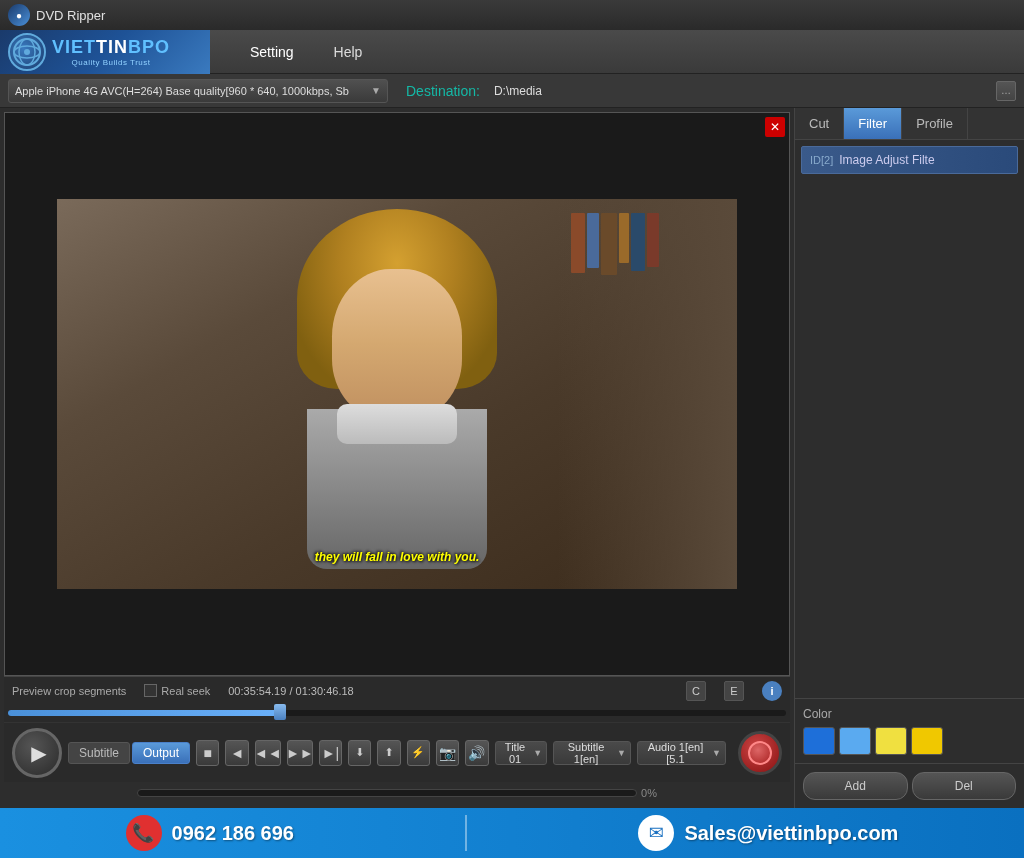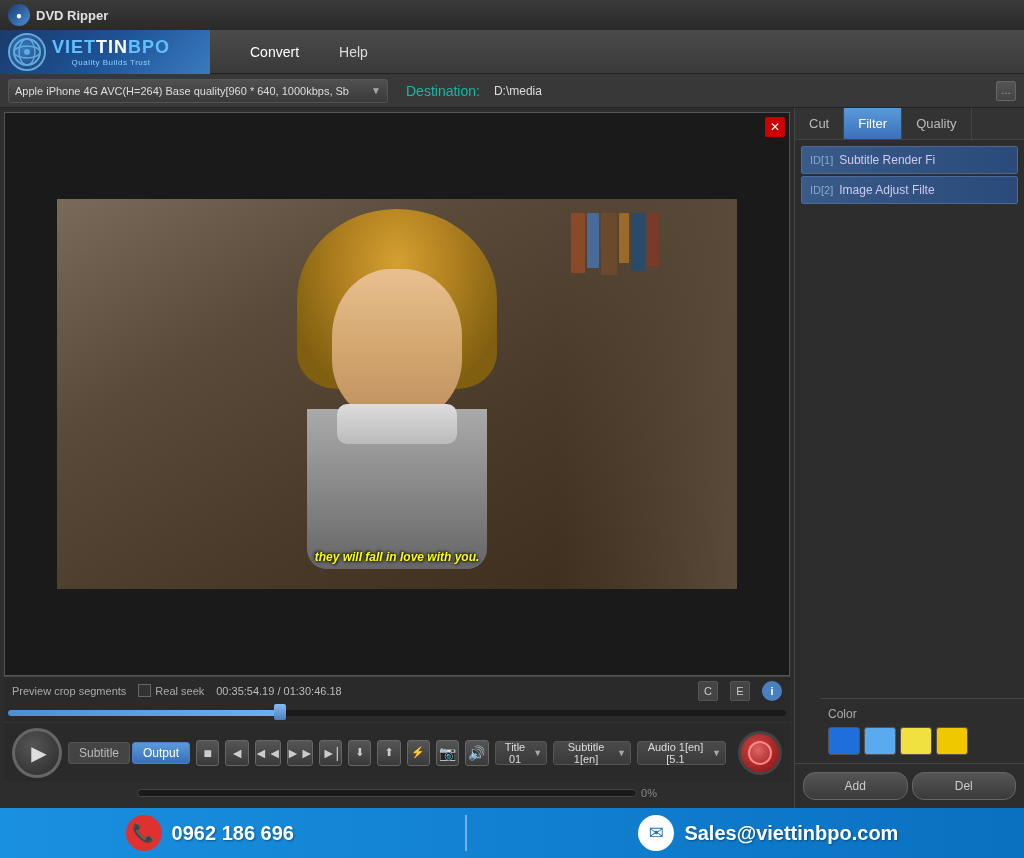--- a/index.html
+++ b/index.html
@@ -30,21 +30,21 @@
       border-radius: 50%;
       background: linear-gradient(135deg, #1a3a6b, #4a90d9);
       display: flex;
       align-items: center;
       justify-content: center;
       font-size: 10px;
       color: white;
     }
     .logo-text {
       font-size: 13px;
-      font-weight: bold;
+      font-weight: normal;
       color: #e0e0e0;
     }
 
     
     .menu-bar {
       height: 44px;
       background: linear-gradient(to bottom, #4a4a4a, #3a3a3a);
       display: flex;
       align-items: center;
       padding: 0 0;
@@ -240,21 +240,21 @@
       text-shadow: 1px 1px 3px #000, -1px -1px 3px #000;
     }
 
     
     .video-info-bar {
       height: 28px;
       background: #2a2a2a;
       display: flex;
       align-items: center;
       padding: 0 8px;
-      gap: 12px;
+      gap: 18px;
       font-size: 11px;
       color: #aaa;
       border-top: 1px solid #444;
     }
     .real-seek-check {
       display: flex;
       align-items: center;
       gap: 4px;
       justify-content: flex-end;
     }
@@ -487,21 +487,20 @@
       align-items: center;
       padding: 0 8px;
       font-size: 12px;
       color: #cce;
       cursor: pointer;
     }
     .filter-item span.id { color: #88aacc; margin-right: 6px; font-size: 11px; }
     .color-section {
       padding: 8px;
       border-top: 1px solid #444;
-      margin-left: 25px;
     }
     .color-label {
       font-size: 12px;
       color: #aaa;
       margin-bottom: 6px;
     }
     .color-swatches {
       display: flex;
       gap: 4px;
     }
@@ -609,21 +608,21 @@
       </svg>
     </div>
     <div class="logo-brand">
       <div class="brand-name">
         <span class="viet">VIET</span><span class="tin">TIN</span><span class="bpo">BPO</span>
       </div>
       <div class="brand-tagline">Quality Builds Trust</div>
     </div>
   </div>
   <div class="menu-items">
-    <div class="menu-item active">Convert</div>
+    <div class="menu-item active">Setting</div>
     <div class="menu-item">Help</div>
   </div>
 </div>
 
 <div class="settings-bar">
   <div class="profile-select">
     <span>Apple iPhone 4G AVC(H=264) Base quality[960 * 640, 1000kbps, Sb</span>
     <span class="profile-select-arrow">▼</span>
   </div>
   <span class="dest-label">Destination:</span>
@@ -737,27 +736,23 @@
         <div class="progress-bottom-bar"></div>
         <span class="progress-bottom-label">0%</span>
       </div>
     </div>
   </div>
 
   <div class="right-panel">
     <div class="right-tabs">
       <div class="right-tab">Cut</div>
       <div class="right-tab active">Filter</div>
-      <div class="right-tab">Quality</div>
+      <div class="right-tab">Profile</div>
     </div>
     <div class="filter-list">
-      <div class="filter-item">
-        <span class="id">ID[1]</span>
-        <span>Subtitle Render Fi</span>
-      </div>
       <div class="filter-item">
         <span class="id">ID[2]</span>
         <span>Image Adjust Filte</span>
       </div>
     </div>
     <div class="color-section">
       <div class="color-label">Color</div>
       <div class="color-swatches">
         <div class="color-swatch" style="background:#1e6fd9;"></div>
         <div class="color-swatch" style="background:#5aaaf0;"></div>

